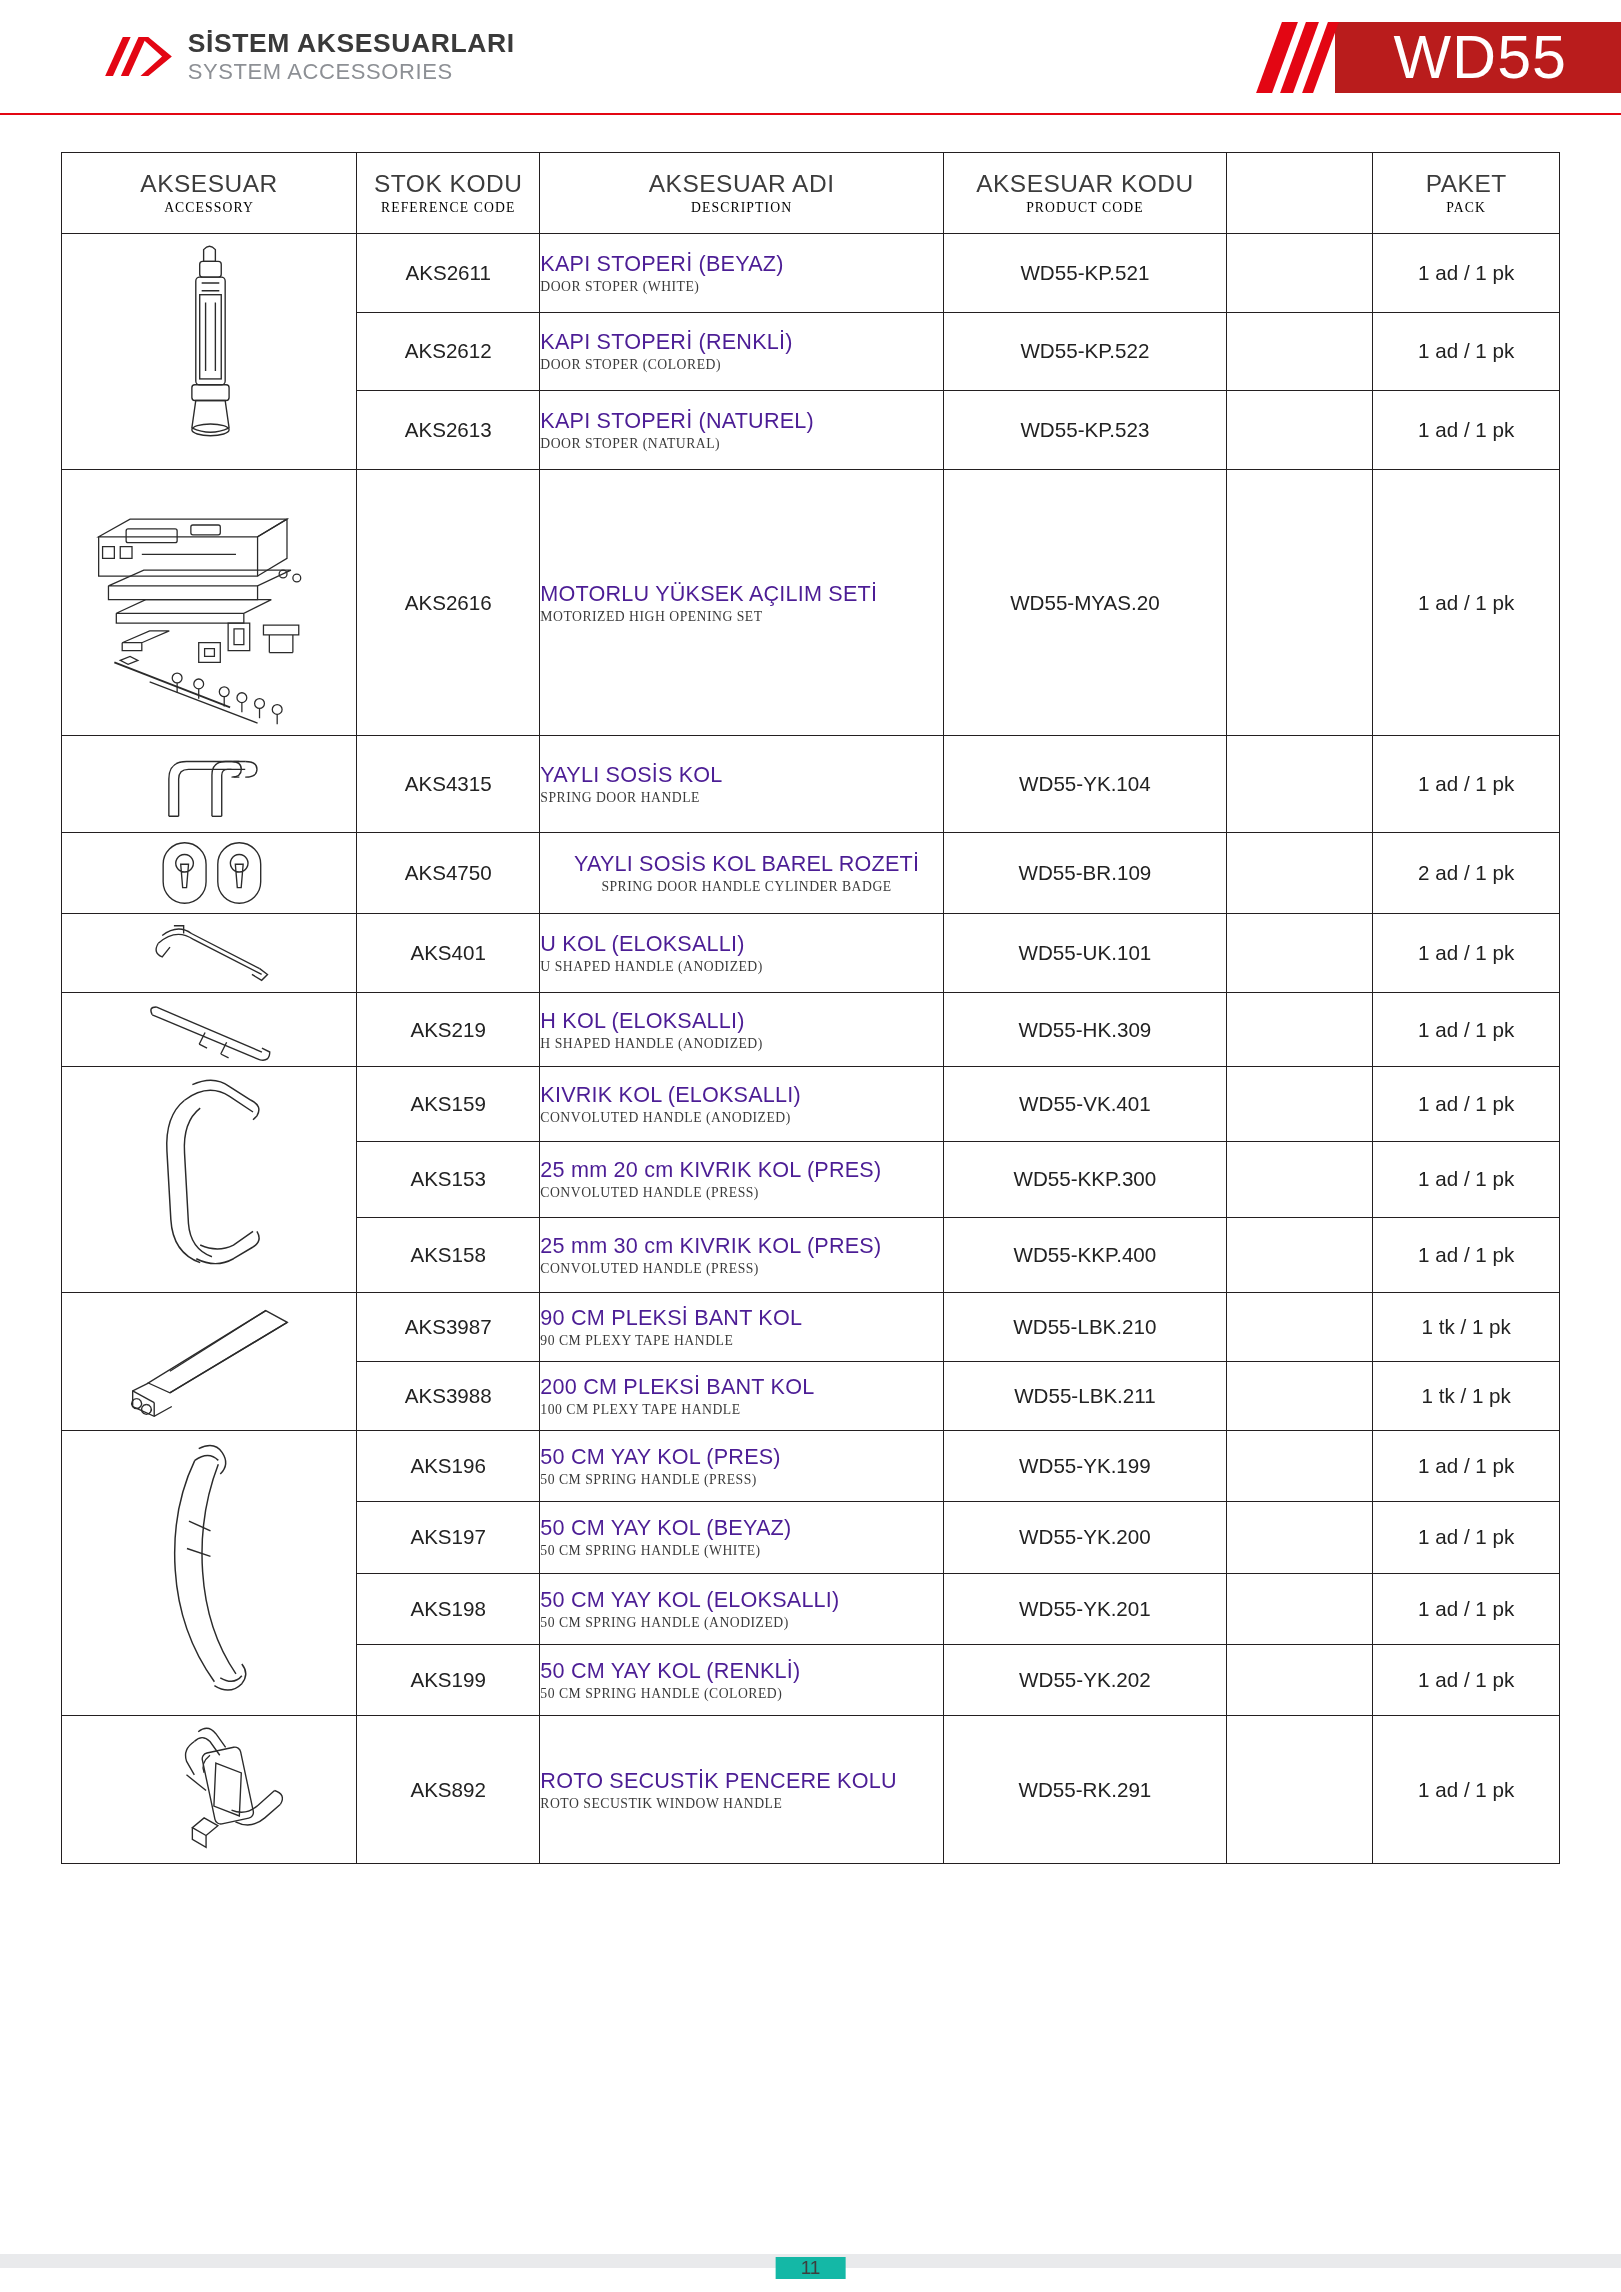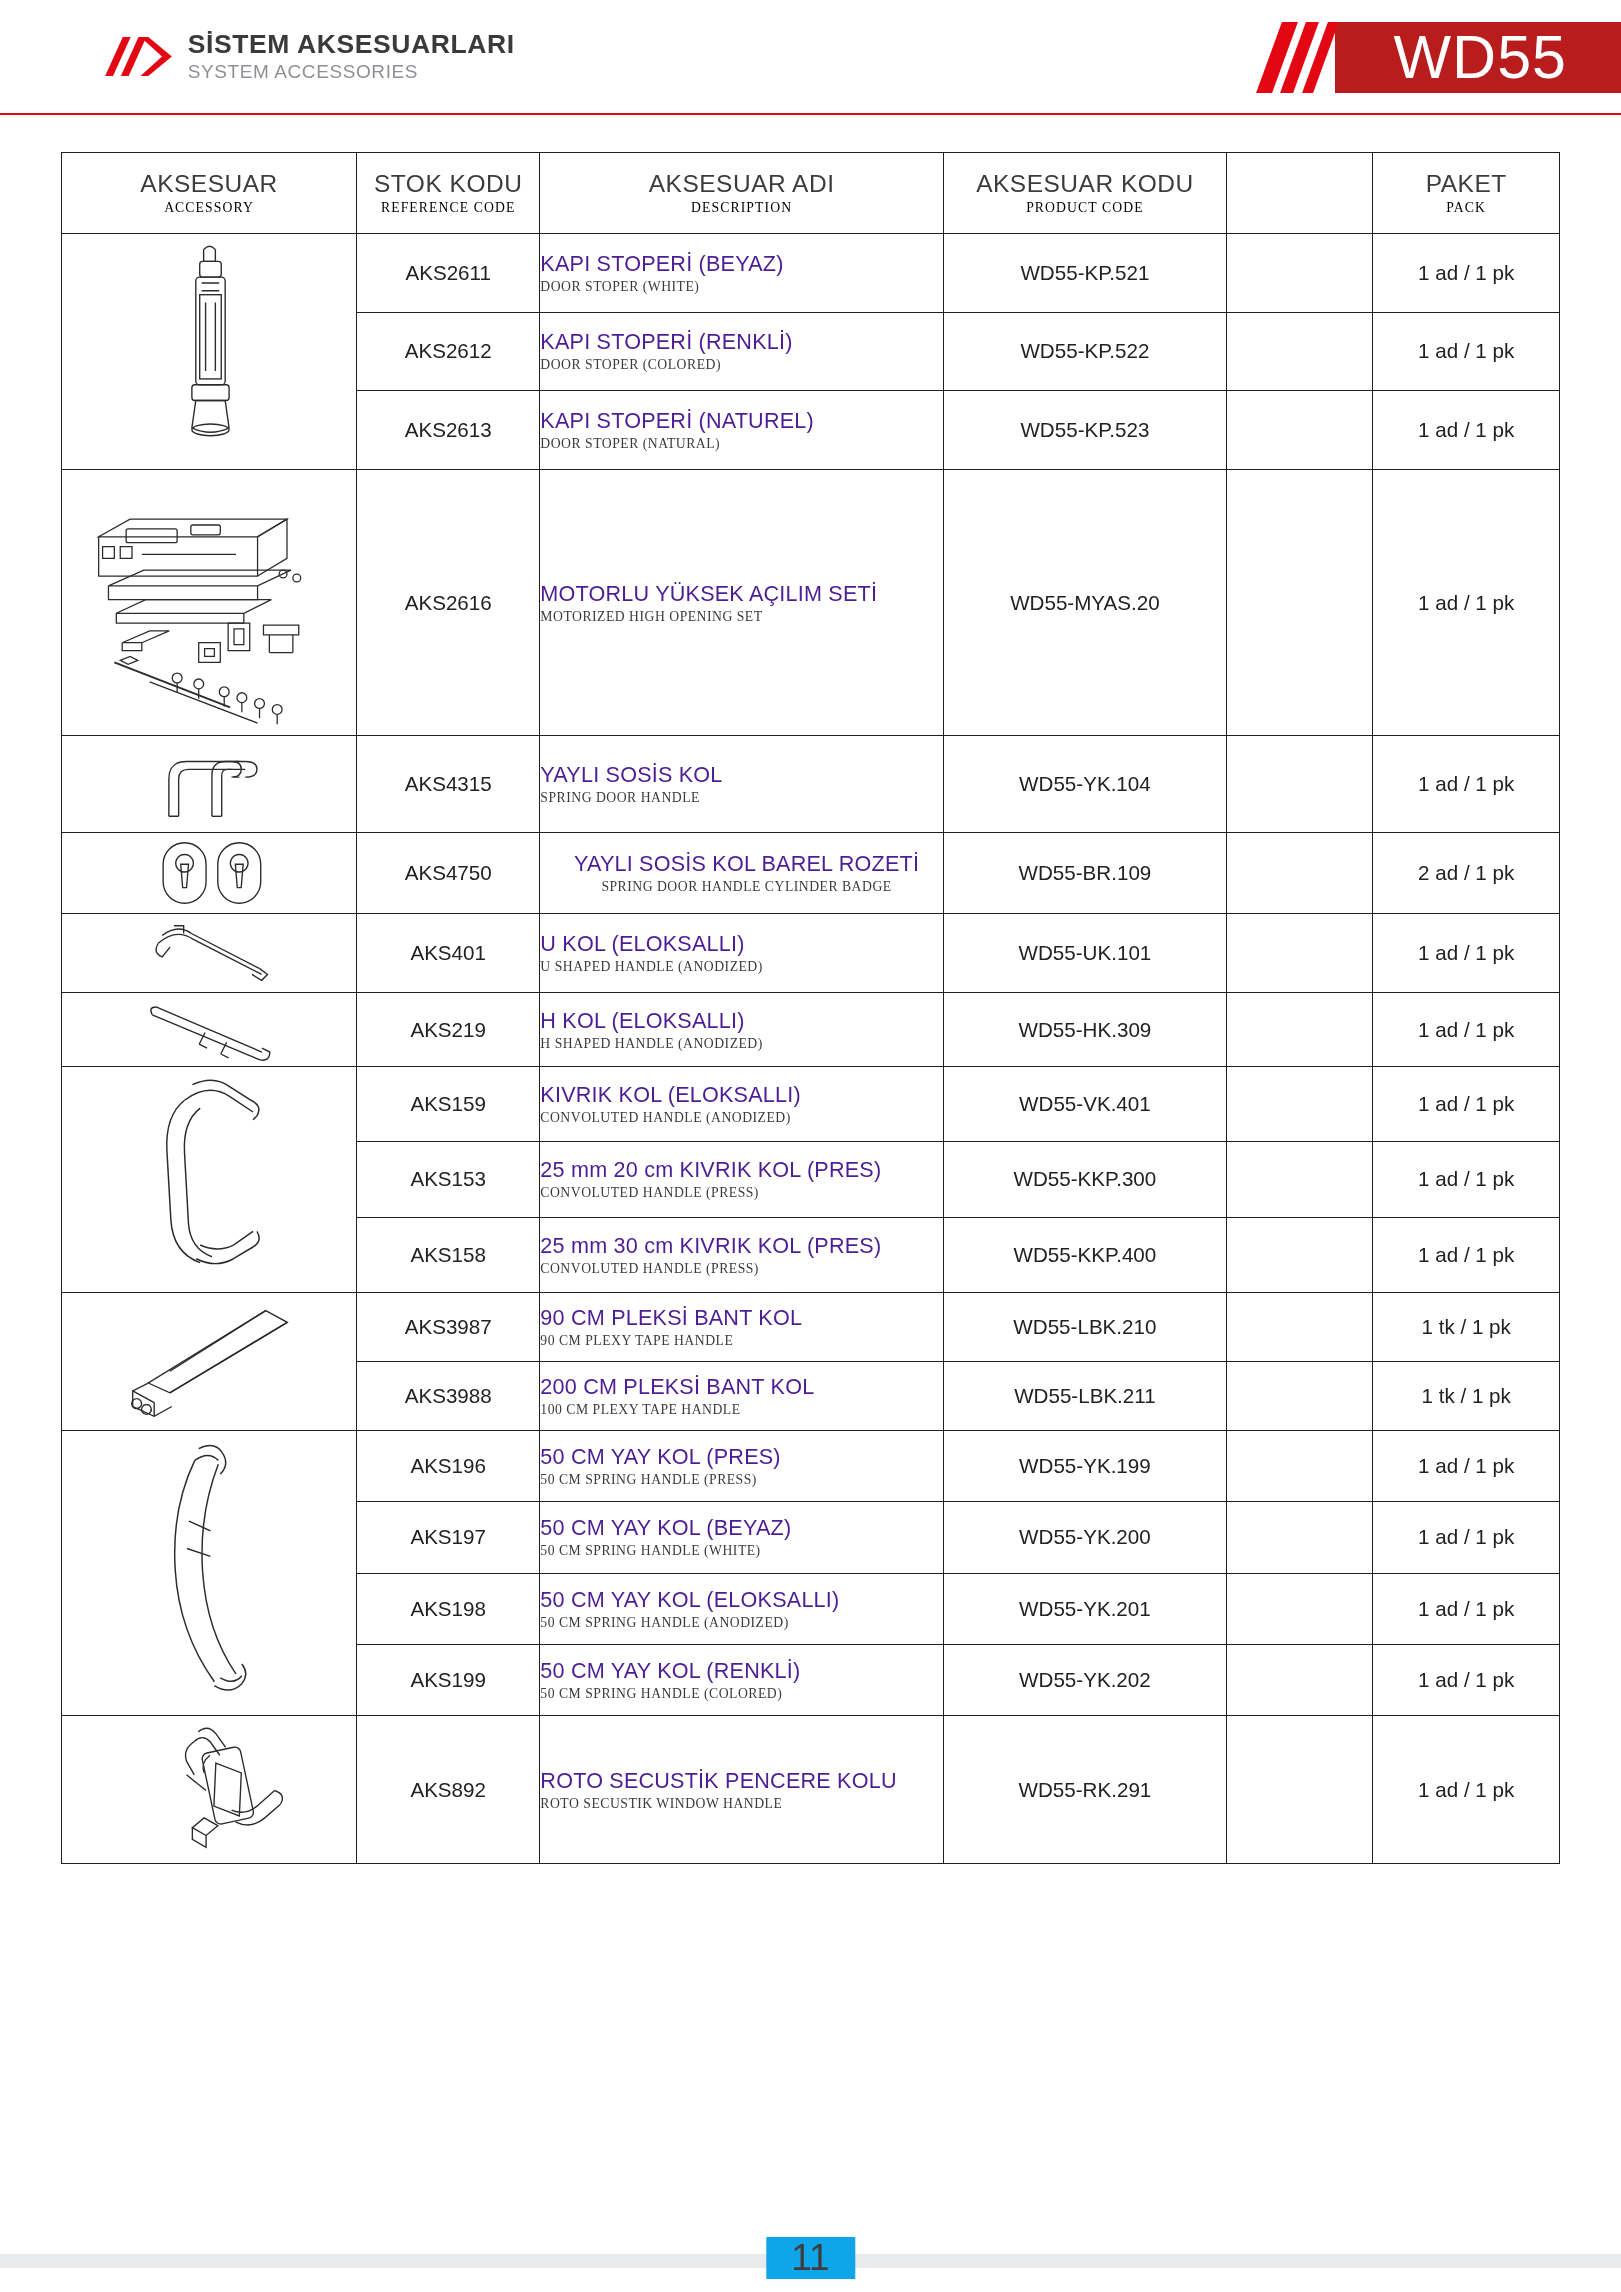--- a/index.html
+++ b/index.html
@@ -38,21 +38,21 @@
   .brand-lines {
     line-height: 1.05;
   }
   .brand-tr {
     font-size: 26.5px;
     letter-spacing: 0.6px;
     color: #3a3a3a;
     font-weight: 600;
   }
   .brand-en {
-    font-size: 19px;
+    font-size: 22px;
     letter-spacing: 0.6px;
     color: #8d9095;
     font-weight: 400;
     margin-top: 2.9px;
   }
   .header-right {
     position: absolute;
     right: 0;
     top: 21.6px;
     height: 71px;
@@ -166,23 +166,23 @@
     left: 0;
     width: 100%;
     height: 13.7px;
     background: #e9eaec;
   }
   .footer-num {
     position: absolute;
     bottom: 13.7px;
     left: 50%;
     transform: translateX(-50%);
-    background: #0ea5e9;
+    background: #14b8a6;
     padding: 0 25.5px;
-    font-size: 37px;
+    font-size: 19px;
     color: #3d3d3d;
   }
 </style>
 </head>
 <body>
 
 <div class="header">
   <div class="logo-wrap">
     <svg class="logo-mark" viewBox="0 0 72 52">
       <polygon points="2,46 20,6 28,6 10,46" fill="#e30613"></polygon>

